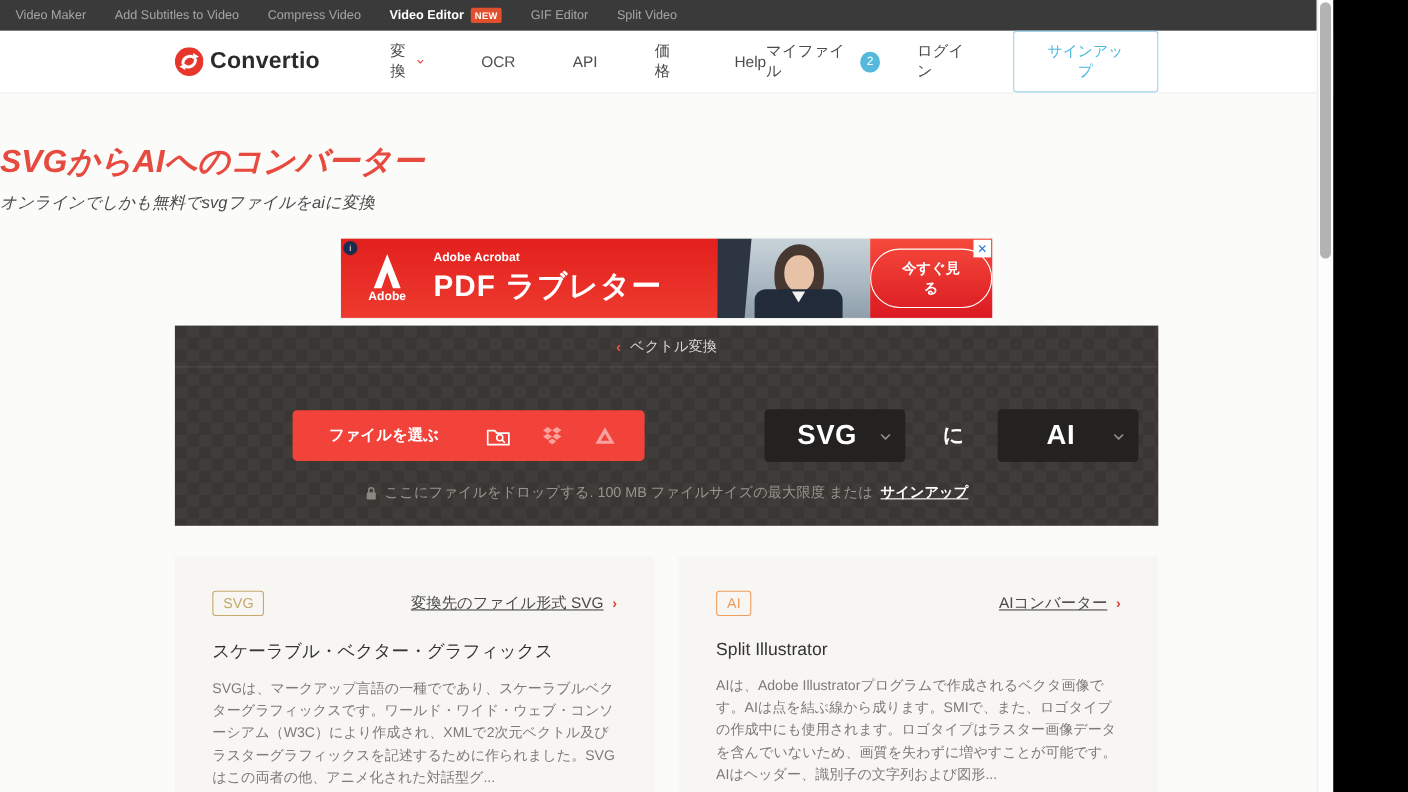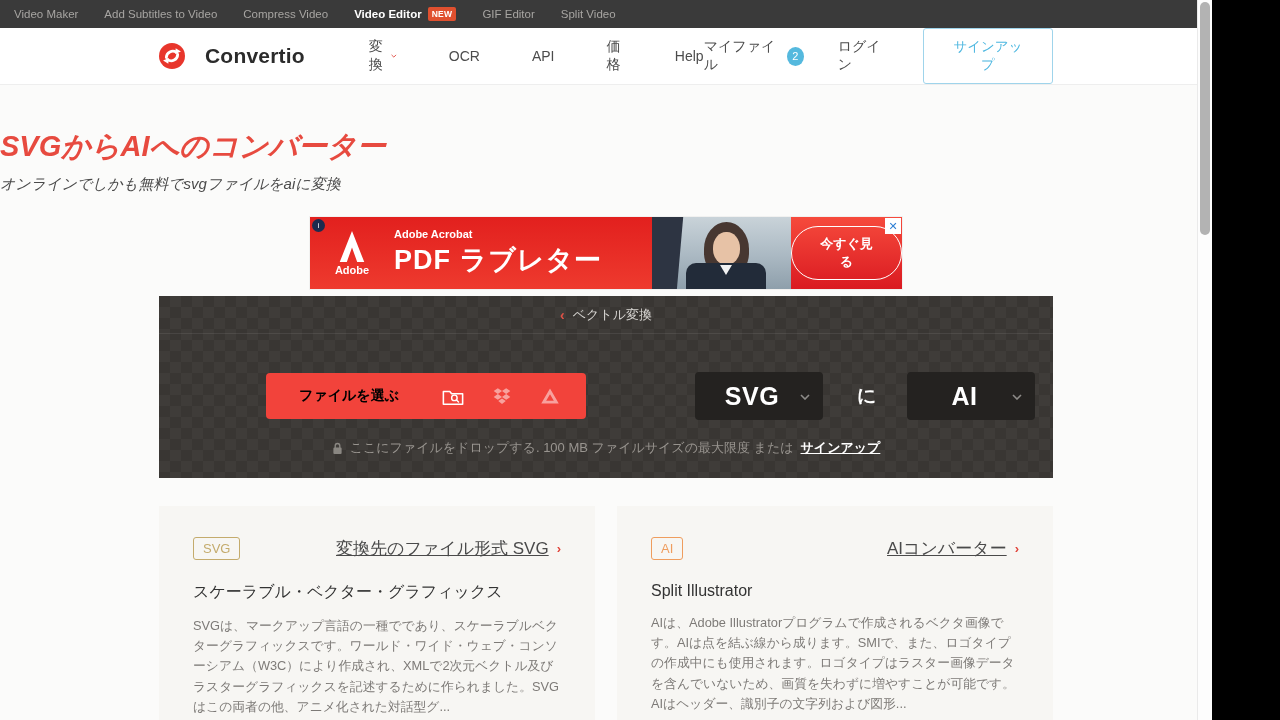--- a/index.html
+++ b/index.html
@@ -14,21 +14,21 @@
     padding:0 14px; gap:26px; }
   .topbar .titem { color:#a7a5a2; font-size:11.5px; cursor:pointer; white-space:nowrap; }
   .topbar .titem.active { color:#fff; font-weight:bold; display:flex; align-items:center; gap:6px; }
   .newbadge { background:#e0502f; color:#fff; font-size:8.5px; font-weight:bold;
     padding:2px 4px; border-radius:2px; letter-spacing:.3px; }
 
   
   .header { height:57px; background:#fff; border-bottom:1px solid #eee;
     display:flex; align-items:center; }
   .header-inner { width:894px; margin:0 auto; display:flex; align-items:center; }
-  .logo { display:flex; align-items:center; gap:20px; cursor:pointer; }
+  .logo { display:flex; align-items:center; gap:6px; cursor:pointer; }
   .logo-word { font-size:21px; font-weight:bold; color:#2b2b2b; letter-spacing:.2px; }
   .mainnav { display:flex; align-items:center; gap:52px; margin-left:64px; }
   .mainnav .nitem { color:#4c4c4c; font-size:14px; cursor:pointer; display:flex; align-items:center; gap:5px; }
   .hdr-right { margin-left:auto; display:flex; align-items:center; gap:34px; }
   .myfiles { display:flex; align-items:center; gap:7px; color:#4c4c4c; font-size:14px; cursor:pointer; }
   .count-badge { width:19px; height:19px; border-radius:50%; background:#55b9de; color:#fff;
     font-size:11px; display:flex; align-items:center; justify-content:center; }
   .login { color:#4c4c4c; font-size:14px; cursor:pointer; }
   .signup-btn { border:1px solid #9fd4eb; color:#4db7e0; background:#fff; font-size:13.5px;
     padding:9px 27px; border-radius:3px; cursor:pointer;
@@ -77,39 +77,39 @@
   .convbox { width:894px; margin:7px auto 0; background-color:#393633;
     background-image:repeating-conic-gradient(rgba(255,255,255,.03) 0% 25%, transparent 0% 50%);
     background-size:22px 22px; height:182px; }
   .convbox-head { height:38px; display:flex; align-items:center; justify-content:center;
     border-bottom:1px solid rgba(255,255,255,.08); cursor:pointer; gap:8px; }
   .back-chev { color:#e05247; font-size:14px; font-weight:bold; }
   .back-label { color:#d8d6d3; font-size:13px; }
   .conv-row { display:flex; align-items:center; padding:38px 0 0 107px; }
   .choose-btn { width:320px; height:46px; background:#f2433b; border:none; border-radius:4px;
     display:flex; align-items:center; padding:0 26px 0 33px; cursor:pointer; }
-  .choose-label { color:#000000; font-size:14px; font-weight:bold;text-align:right; }
+  .choose-label { color:#ffffff; font-size:14px; font-weight:bold;text-align:right; }
   .choose-icons { margin-left:auto; display:flex; align-items:center; gap:28px; }
   .sel { width:128px; height:48px; background:#242220; border-radius:4px; position:relative;
     display:flex; align-items:center; justify-content:center; cursor:pointer; }
   .sel-text { color:#fff; font-size:25px; font-weight:bold; letter-spacing:.5px; padding-right:14px; }
   .sel-chev { position:absolute; right:13px; top:22px; }
   .sel-from { margin-left:109px; }
   .to-label { color:#fff; font-size:19px; font-weight:bold; margin:0 31px 0 34px; }
   .hint-row { display:flex; align-items:center; justify-content:center; gap:7px; margin-top:19px; }
   .hint-text { color:#98948f; font-size:13px; }
   .hint-signup { color:#fff; font-size:13px; font-weight:bold; text-decoration:underline; cursor:pointer; }
 
   
   .cards { width:894px; margin:28px auto 0; display:flex; gap:22px; }
   .card { flex:1; background:#f7f6f3; padding:31px 34px; height:290px; }
   .card-top { display:flex; align-items:center; }
   .fmt-badge { border:1px solid; border-radius:3px; font-size:13px; padding:3px 9px; }
   .card-link { margin-left:auto; display:flex; align-items:center; gap:8px; cursor:pointer; }
-  .card-link-text { color:#4a4a4a; font-size:17px; text-decoration:underline; }
+  .card-link-text { color:#4a4a4a; font-size:14px; text-decoration:underline; }
   .link-chev { color:#e0443a; font-size:13px; font-weight:bold; }
   .card-title { color:#333; font-size:16px; margin-top:22px; font-weight:normal; }
   .card-body { color:#7d7a77; font-size:12.8px; line-height:1.58; margin-top:13px; }
 
   
   .scrollbar { position:absolute; right:0; top:0; width:15px; height:100%;
     background:#fdfdfd; border-left:1px solid #eaeaea; }
   .scroll-thumb { position:absolute; right:2px; top:2px; width:10px; height:233px;
     background:#b3b3b3; border-radius:6px; cursor:pointer; }
 </style>

